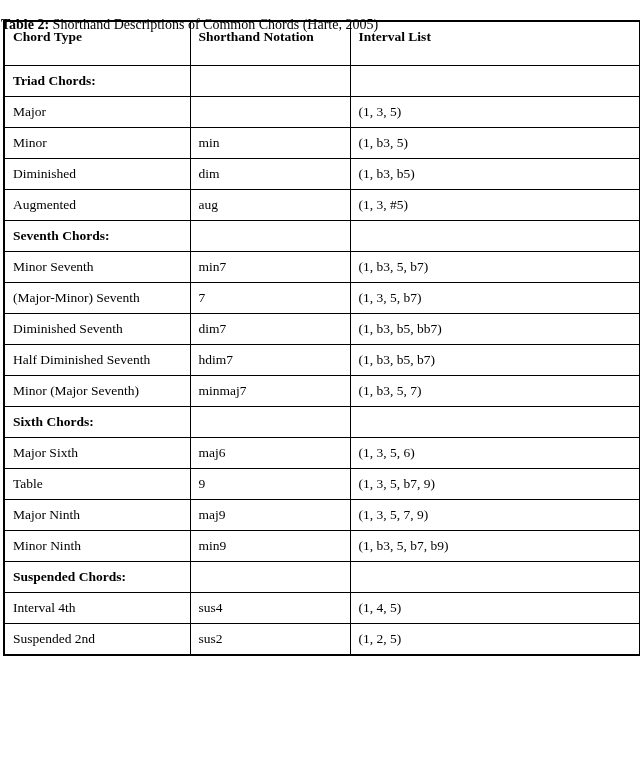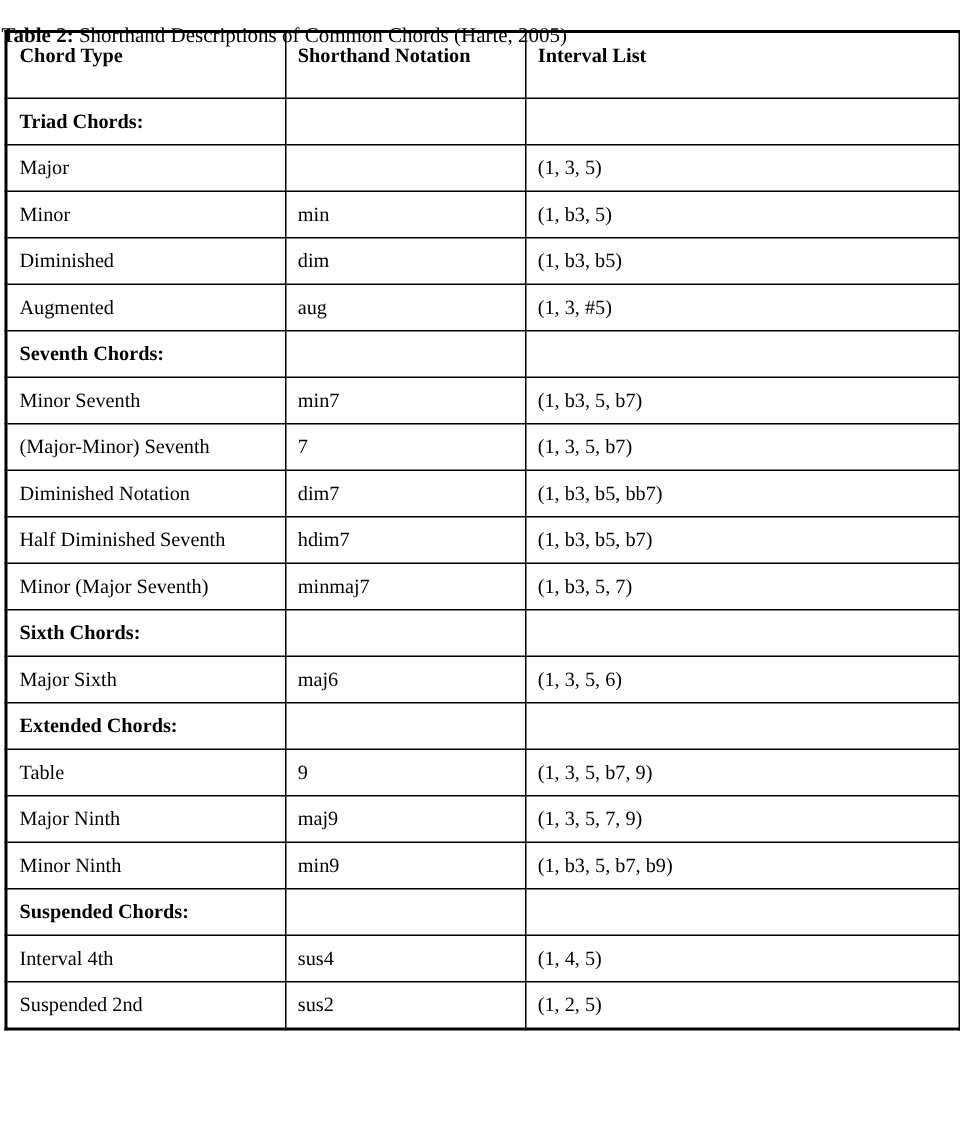--- a/index.html
+++ b/index.html
@@ -122,21 +122,21 @@
           <td>Minor Seventh</td>
           <td>min7</td>
           <td>(1, b3, 5, b7)</td>
         </tr>
         <tr>
           <td>(Major-Minor) Seventh</td>
           <td>7</td>
           <td>(1, 3, 5, b7)</td>
         </tr>
         <tr>
-          <td>Diminished Notation</td>
+          <td>Diminished Seventh</td>
           <td>dim7</td>
           <td>(1, b3, b5, bb7)</td>
         </tr>
         <tr>
           <td>Half Diminished Seventh</td>
           <td>hdim7</td>
           <td>(1, b3, b5, b7)</td>
         </tr>
         <tr>
           <td>Minor (Major Seventh)</td>
@@ -145,25 +145,20 @@
         </tr>
         <tr>
           <td class="section">Sixth Chords:</td>
           <td></td>
           <td></td>
         </tr>
         <tr>
           <td>Major Sixth</td>
           <td>maj6</td>
           <td>(1, 3, 5, 6)</td>
-        </tr>
-        <tr>
-          <td class="section">Extended Chords:</td>
-          <td></td>
-          <td></td>
         </tr>
         <tr>
           <td>Table</td>
           <td>9</td>
           <td>(1, 3, 5, b7, 9)</td>
         </tr>
         <tr>
           <td>Major Ninth</td>
           <td>maj9</td>
           <td>(1, 3, 5, 7, 9)</td>

